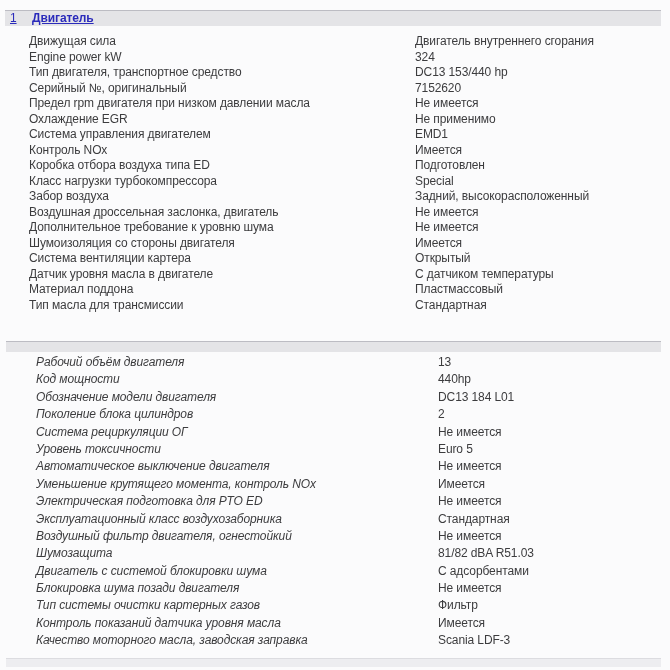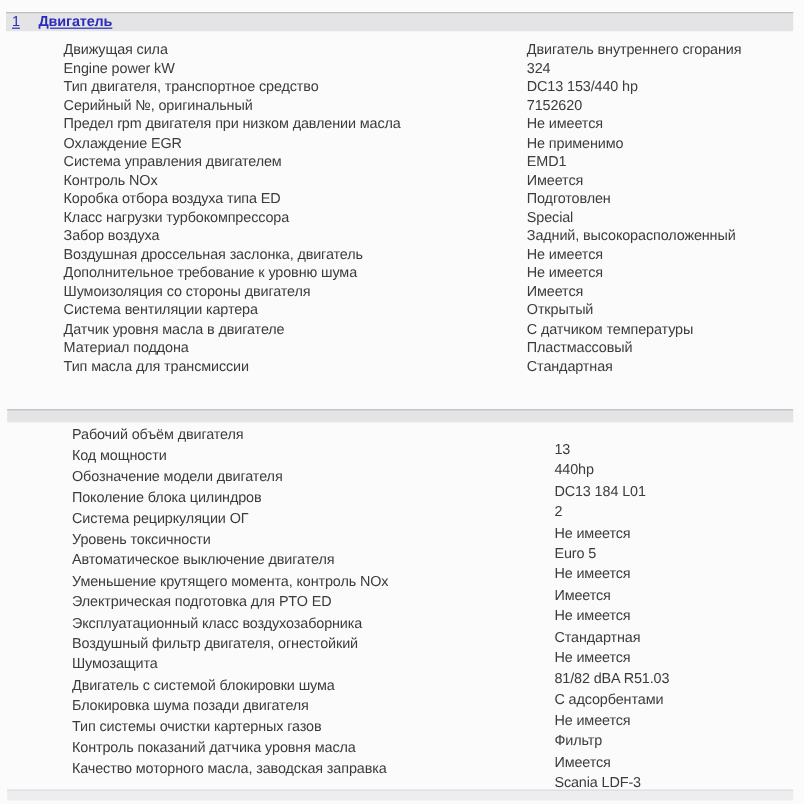--- a/index.html
+++ b/index.html
@@ -17,33 +17,33 @@
     border-top: 1px solid var(--bar-border, #bcbcc3);
   }
   .group-index, .group-title {
     position:absolute; top:0; height:15px; line-height:15px;
     color: var(--link, #2b2bbb);
     text-decoration: underline;
     cursor: pointer; white-space: nowrap;
   }
   .group-index { left:5px; }
   .group-title { left:27px;font-weight:bold; }
-  .section { position:absolute; left:0; right:0;padding-left:24px; }
+  .section { position:absolute; left:0; right:0; }
   .section .row { position:relative; }
   .section .label, .section .value {
     position:absolute; top:0; white-space:nowrap;
   }
   .s1 { top:34px; }
   .s1 .row { height:15.5px; line-height:15.5px; }
   .s1 .label { left:29px; }
   .s1 .value { left:415px; }
   .s2 { top:354px; }
   .s2 .row { height:17.4px; line-height:17.4px; }
-  .s2 .label { left:36px; }
-  .s2 .value { left:438px;margin-top:12px; }
+  .s2 .label { left:36px;font-style:italic; }
+  .s2 .value { left:438px; }
   .separator-bar {
     position:absolute; top:341px; left:6px; right:9px; height:10px;
     background: var(--bar-bg, #e4e4e7);
     border-top: 1px solid var(--bar-border, #bcbcc3);
   }
   .bottom-bar {
     position:absolute; top:658px; left:6px; right:9px; height:8px;
     background: var(--bottom-bar-bg, #ededf0);
     border-top: 1px solid var(--bottom-bar-border, #dcdce0);
   }

